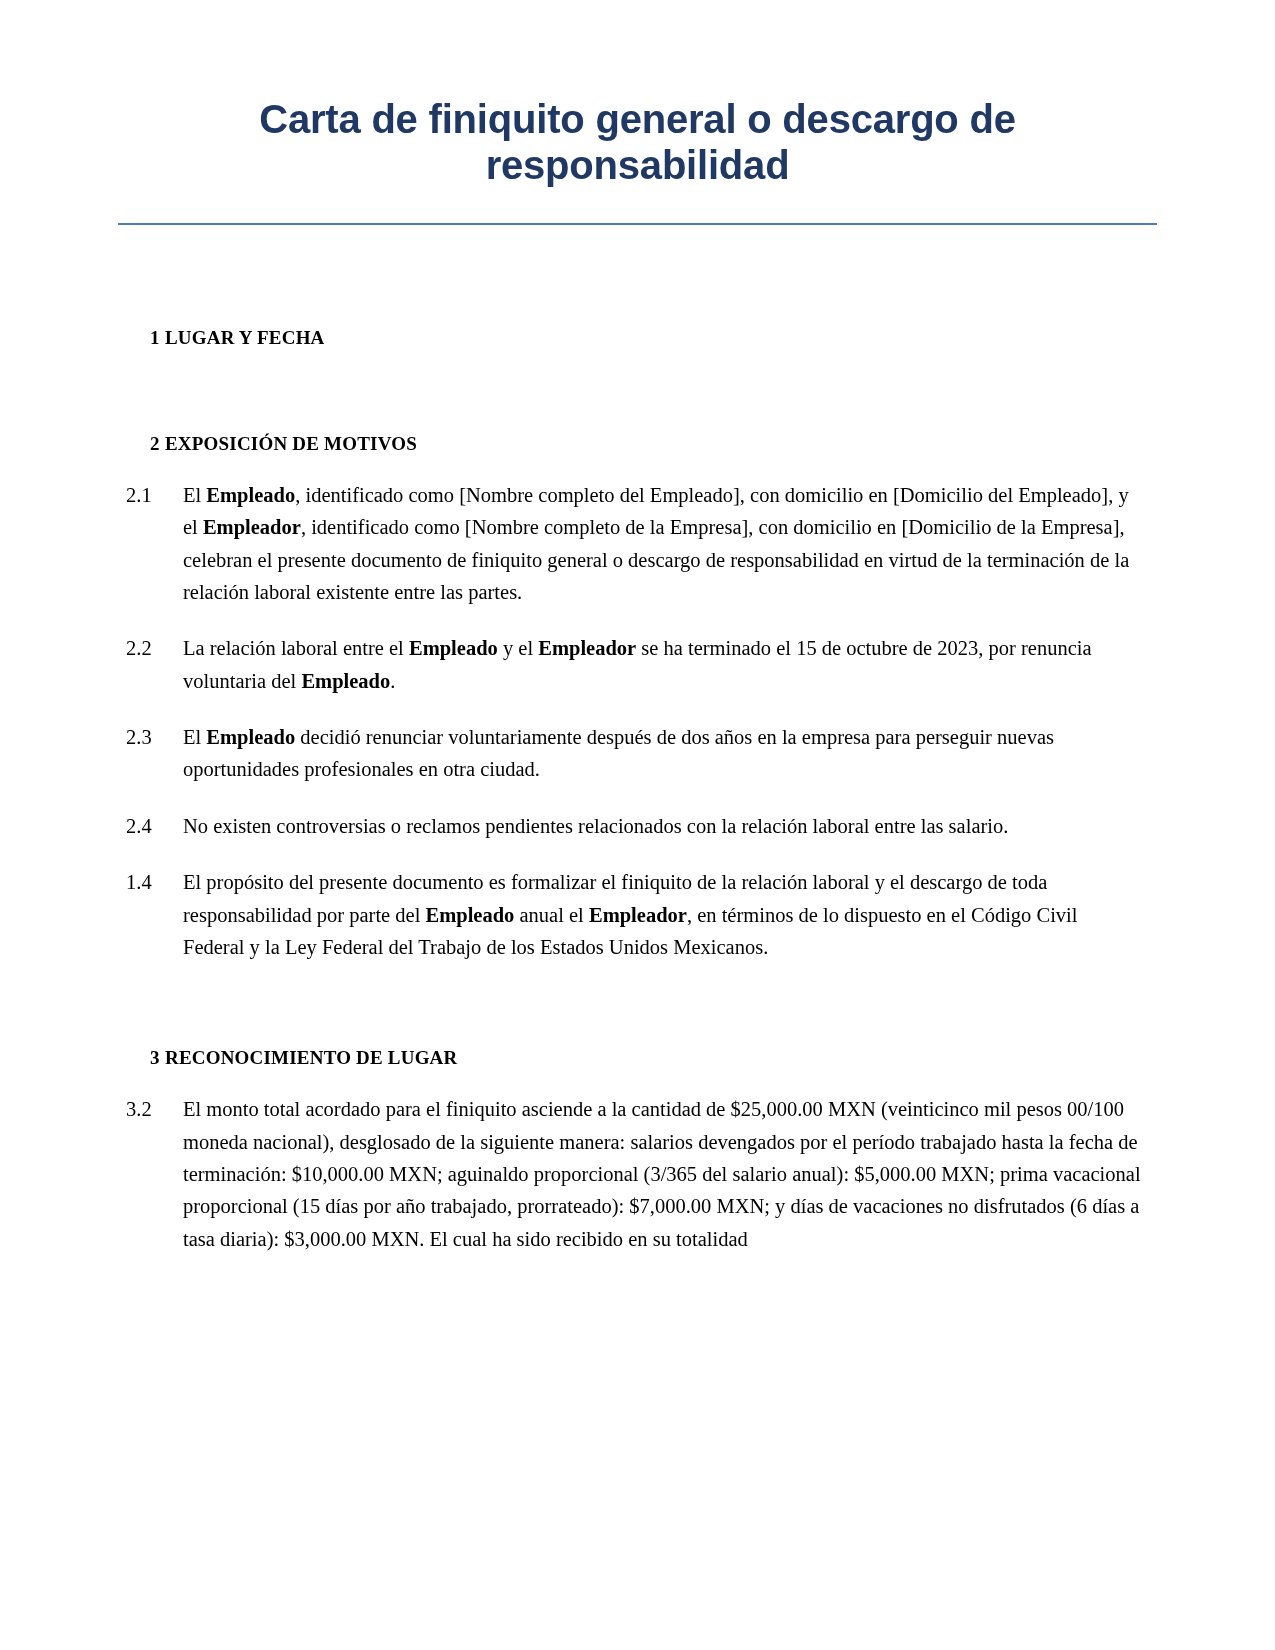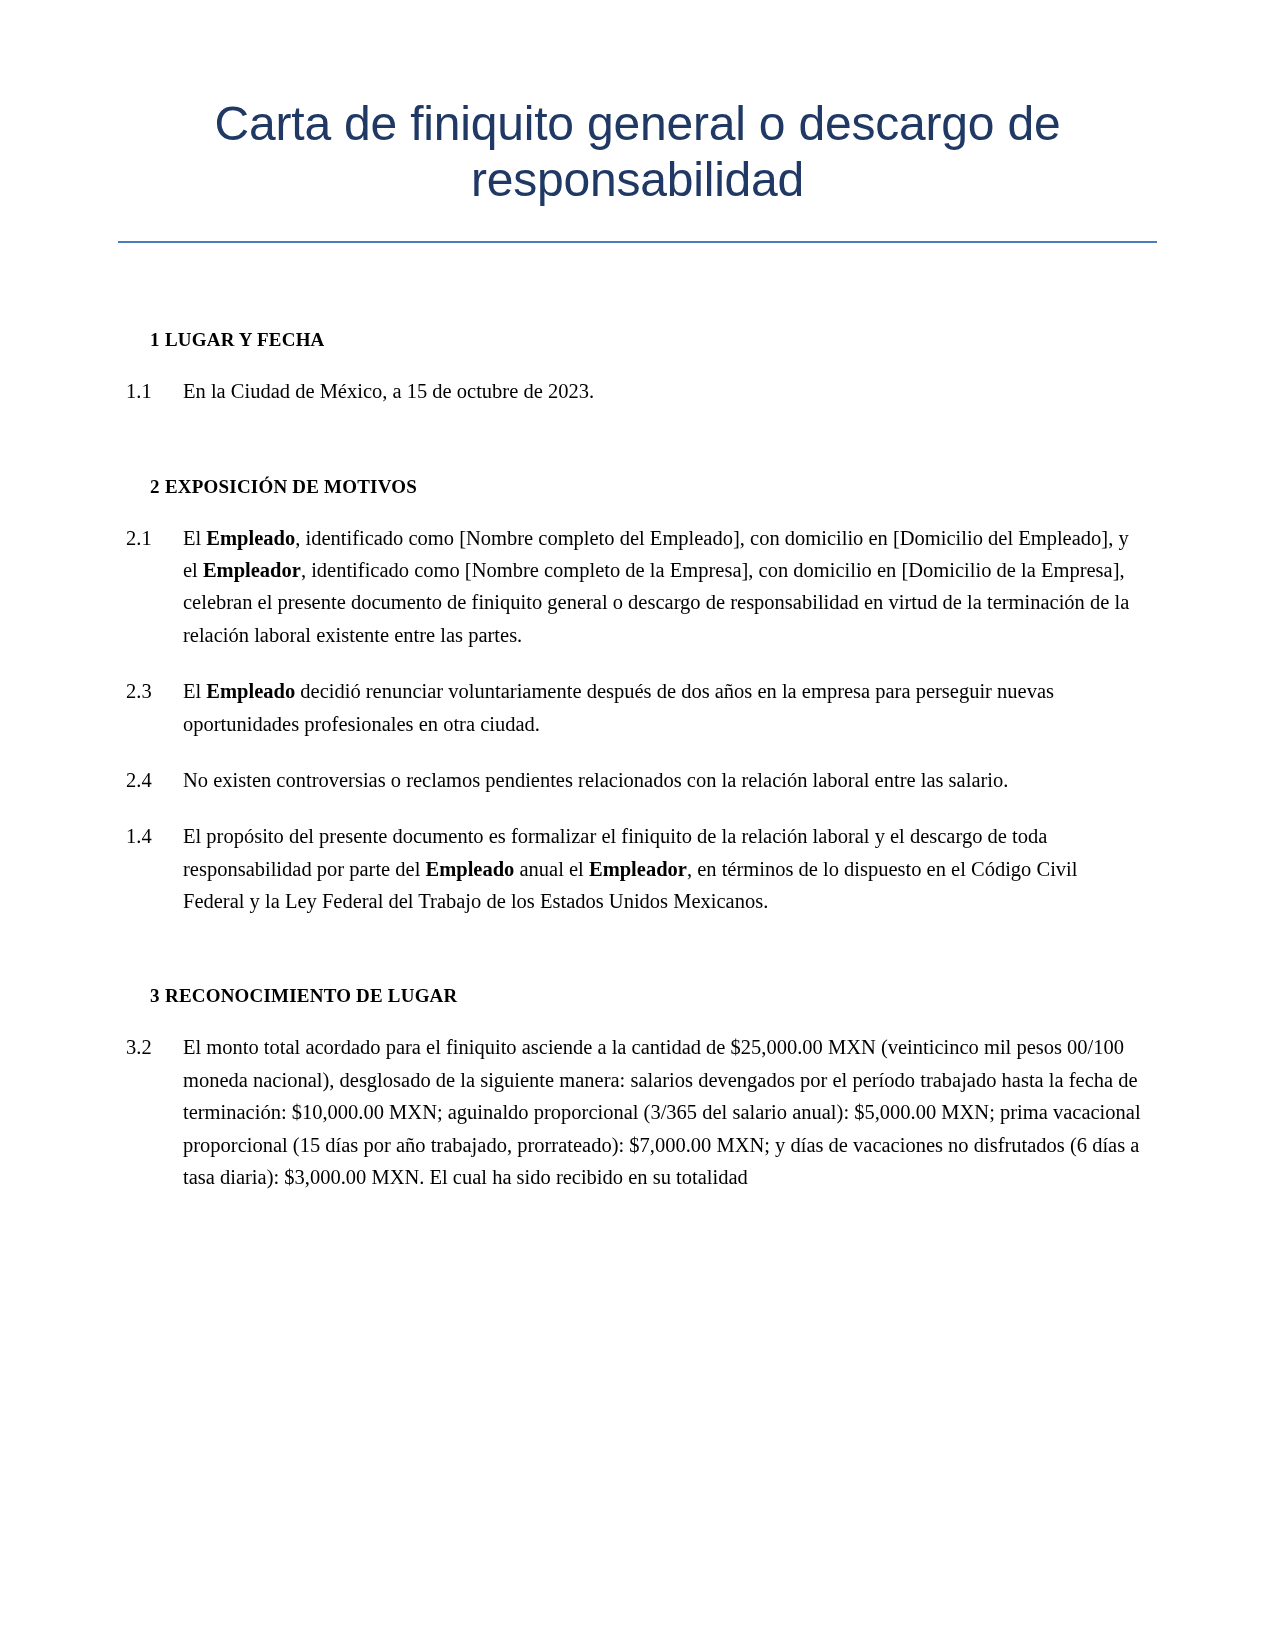--- a/index.html
+++ b/index.html
@@ -24,22 +24,22 @@
     padding: 0;
     position: relative;
   }
 
   
   .title-block {
     padding: 96px 118px 0 118px;
   }
   .doc-title {
     font-family: "Liberation Sans", "DejaVu Sans", sans-serif;
-    font-weight: 400;
-    font-size: 48px;
+    font-weight: 700;
+    font-size: 40px;
     line-height: 1.16;
     color: #1F3864;
     text-align: center;
     margin: 0;
     letter-spacing: -0.2px;
   }
   .title-rule {
     margin: 34px 0 0 0;
     border: 0;
     border-top: 2px solid #4A7EBB;
@@ -70,20 +70,21 @@
 
   .section-heading .num {
     width: 47px;
     flex: 0 0 47px;
     text-align: left;
     padding-left: 32px;
     box-sizing: border-box;
   }
   .section-heading .label {
     flex: 1;
+    margin-top: 16px;
   }
 
   .clause {
     display: flex;
     align-items: baseline;
     font-size: 20.5px;
     line-height: 1.58;
     margin-top: 24px;
   }
   .clause .num {
@@ -109,33 +110,33 @@
     <hr class="title-rule" style="border-top-color: rgb(74, 126, 187);">
   </div>
 
   <div class="body-wrap">
     <div id="sections-root">
         <div class="section">
           <div class="section-heading sec-1">
             <span class="num">1</span>
             <span class="label">LUGAR Y FECHA</span>
           </div>
-          <div class="clause">
-            <span class="num">1.1</span>
-            <span class="text"><span>En la Ciudad de México, a 15 de octubre de 2023.</span></span>
-          </div>
         </div>
         <div class="section">
           <div class="section-heading sec-2">
             <span class="num">2</span>
             <span class="label">EXPOSICIÓN DE MOTIVOS</span>
           </div>
           <div class="clause">
             <span class="num">2.1</span>
             <span class="text"><span>El </span><b>Empleado</b><span>, identificado como [Nombre completo del Empleado], con domicilio en [Domicilio del Empleado], y el </span><b>Empleador</b><span>, identificado como [Nombre completo de la Empresa], con domicilio en [Domicilio de la Empresa], celebran el presente documento de finiquito general o descargo de responsabilidad en virtud de la terminación de la relación laboral existente entre las partes.</span></span>
+          </div>
+          <div class="clause">
+            <span class="num">2.2</span>
+            <span class="text"><span>La relación laboral entre el </span><b>Empleado</b><span> y el </span><b>Empleador</b><span> se ha terminado el 15 de octubre de 2023, por renuncia voluntaria del </span><b>Empleado</b><span>.</span></span>
           </div>
           <div class="clause">
             <span class="num">2.3</span>
             <span class="text"><span>El </span><b>Empleado</b><span> decidió renunciar voluntariamente después de dos años en la empresa para perseguir nuevas oportunidades profesionales en otra ciudad.</span></span>
           </div>
           <div class="clause">
             <span class="num">2.4</span>
             <span class="text"><span>No existen controversias o reclamos pendientes relacionados con la relación laboral entre las salario.</span></span>
           </div>
           <div class="clause">

